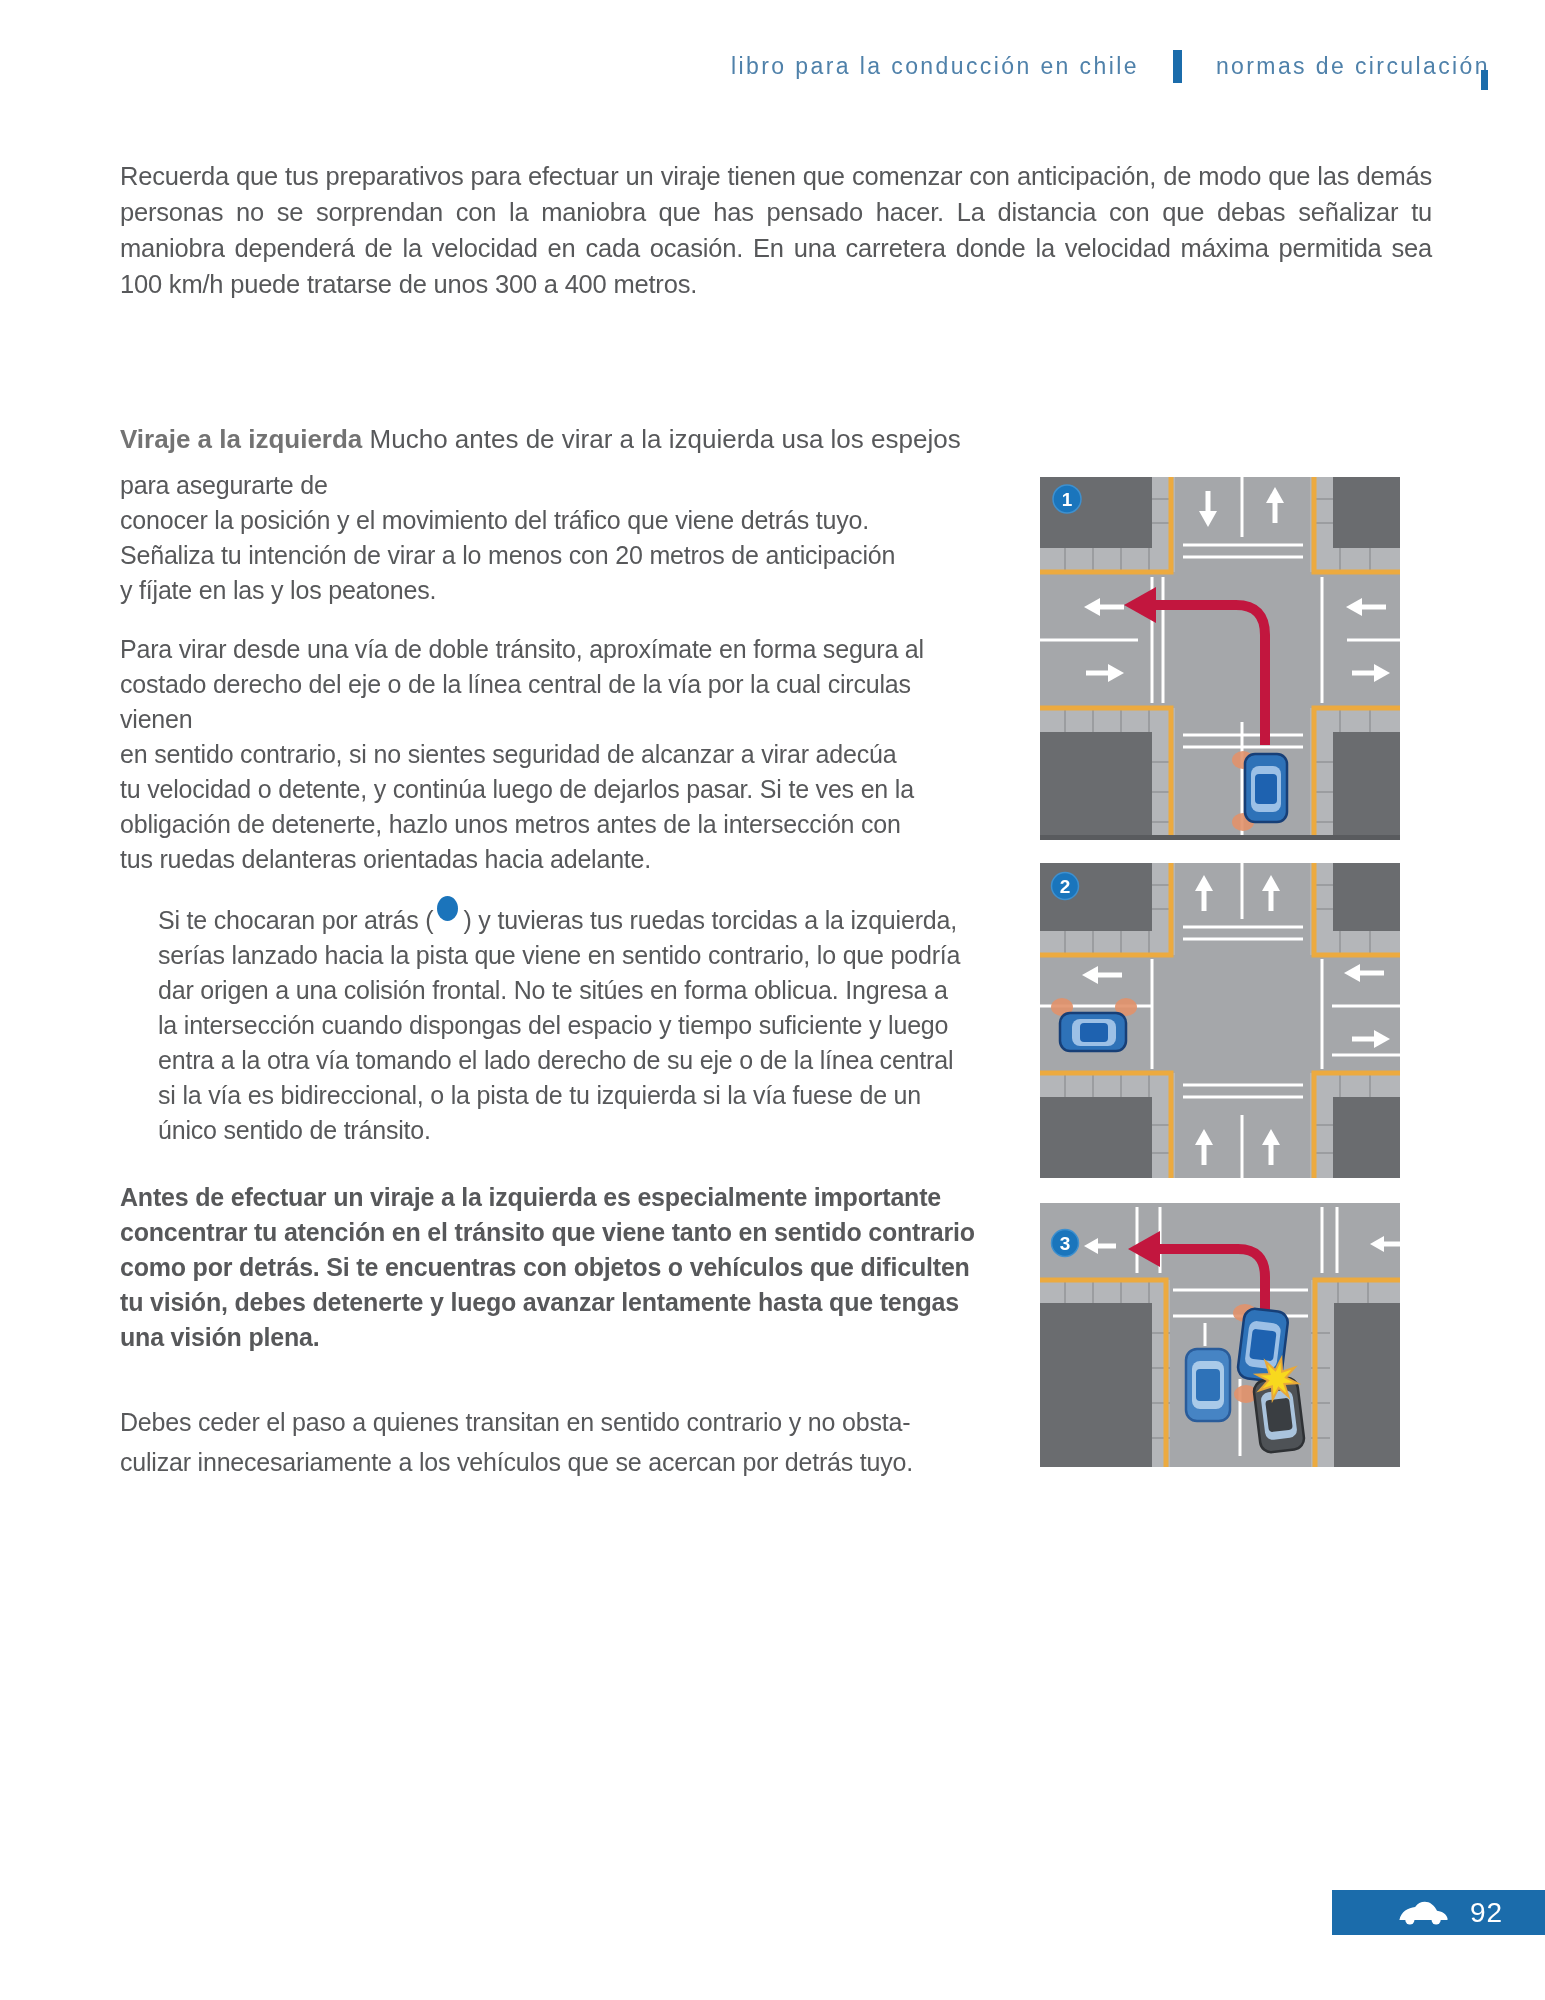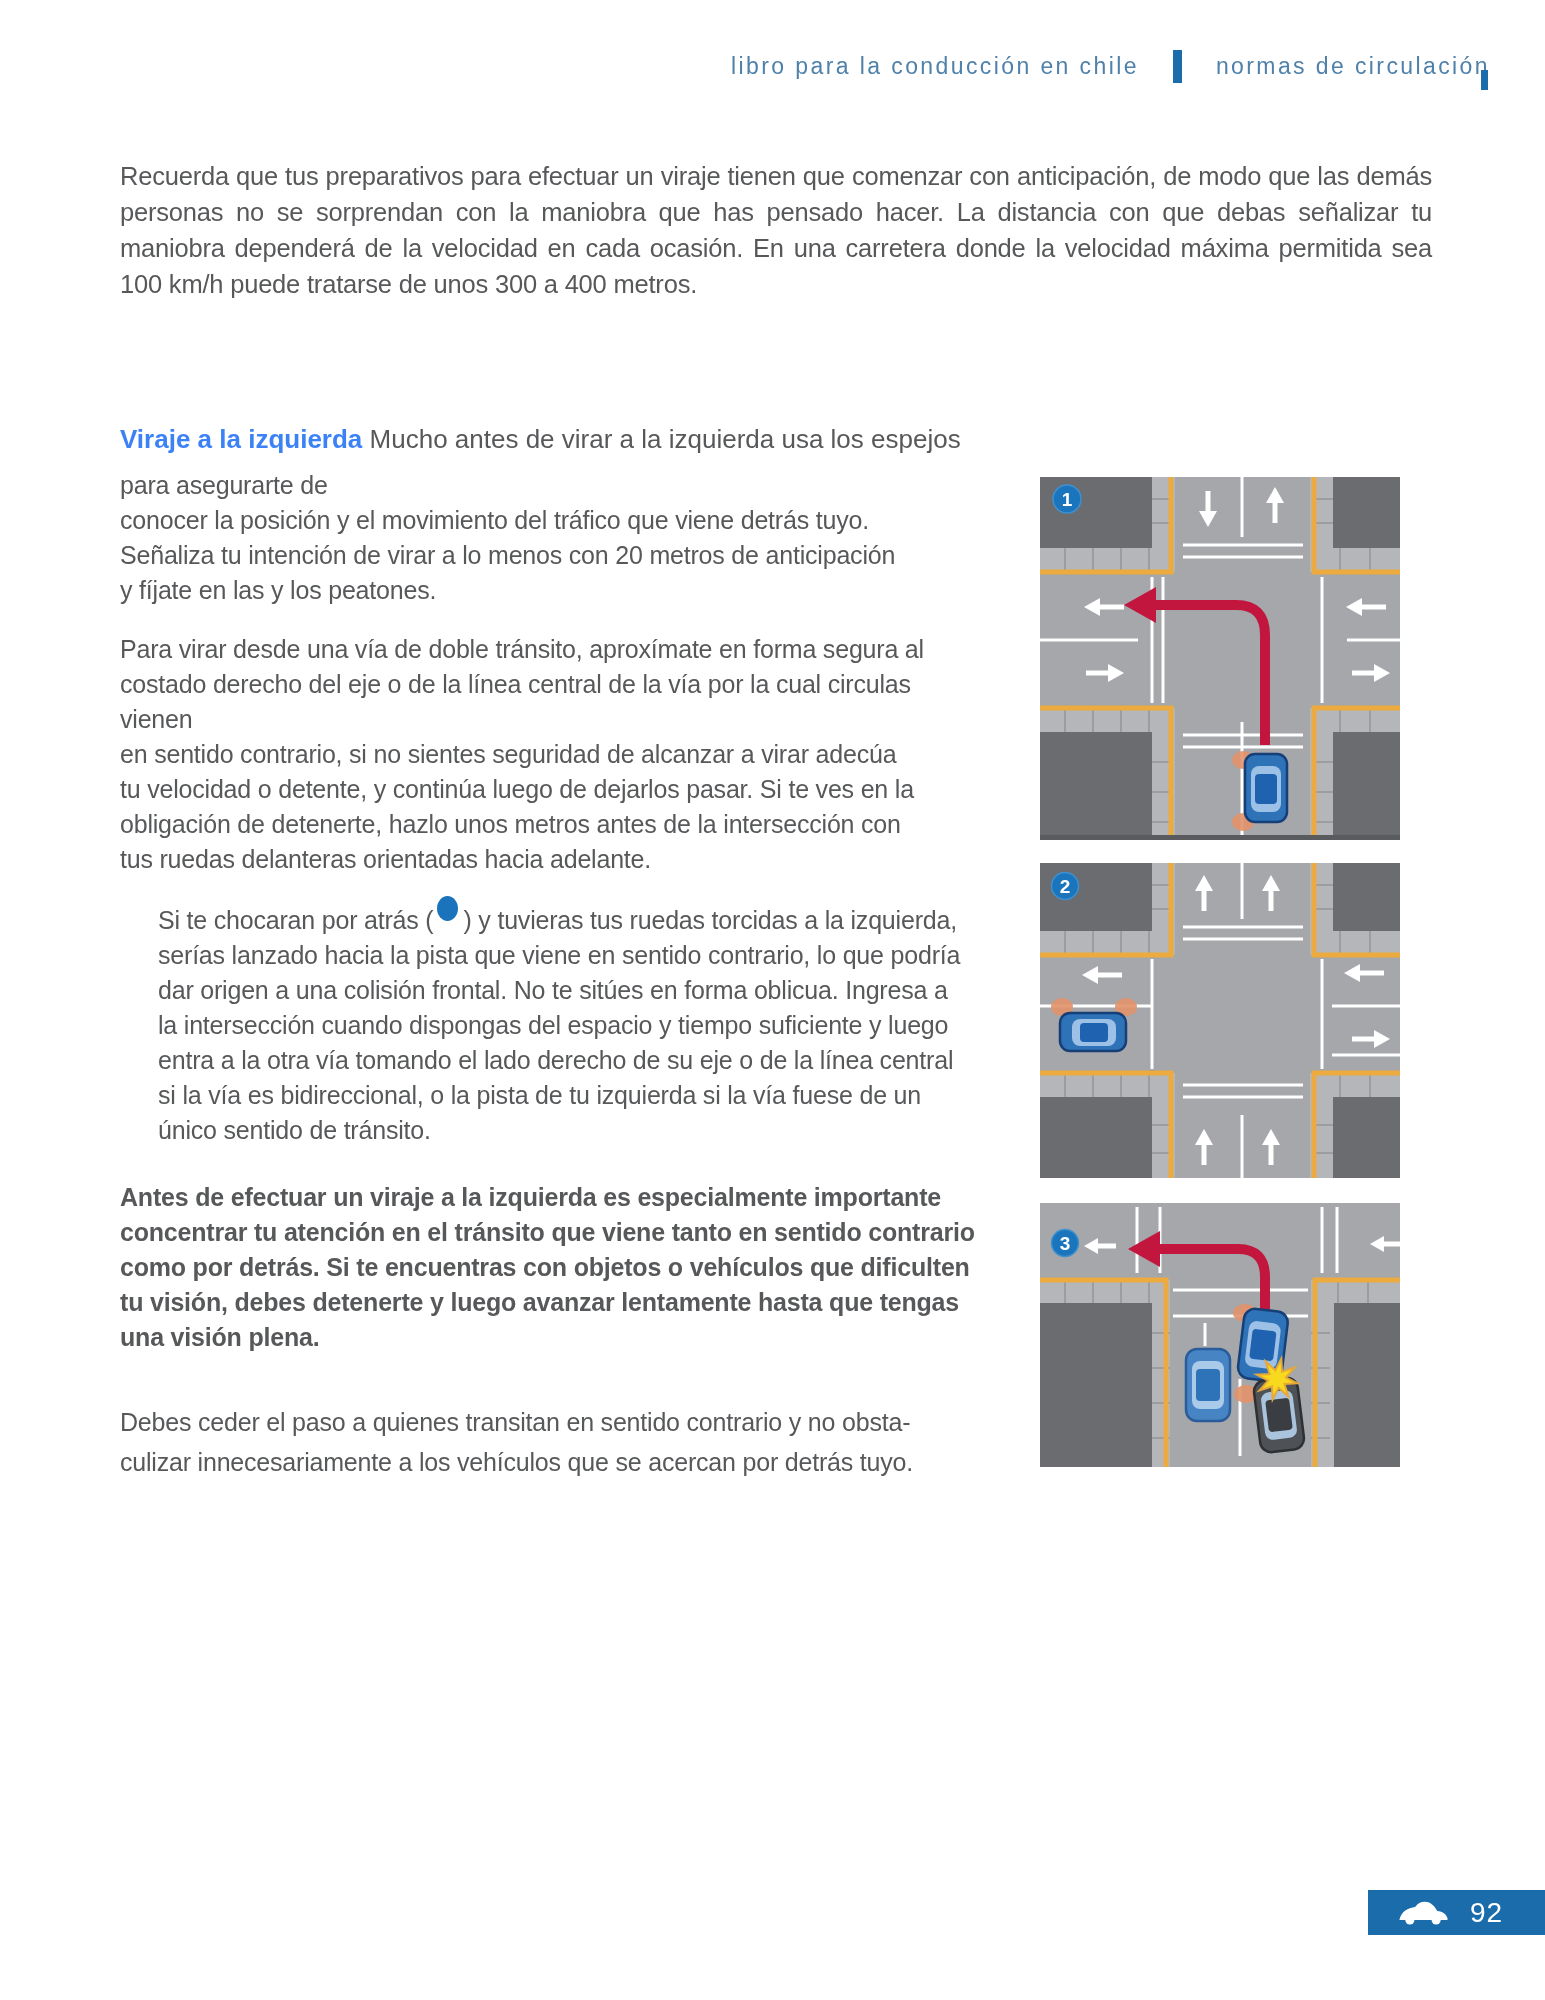--- a/index.html
+++ b/index.html
@@ -9,21 +9,21 @@
   
   .header{position:absolute;top:50px;right:55px;display:flex;align-items:center;
           font-size:23px;letter-spacing:2.4px;color:#4f81aa;}
   .header .divider{width:9px;height:33px;background:#1b6cab;margin:0 34px;}
   .edge-tab{position:absolute;left:1481px;top:70px;width:7px;height:20px;background:#1b6cab;}
 
   
   .intro{position:absolute;left:120px;top:158px;width:1312px;
          font-size:25.5px;line-height:36px;text-align:justify;letter-spacing:-0.2px;}
   .heading-line{position:absolute;left:120px;top:421px;font-size:26px;line-height:36px;white-space:nowrap;}
-  .heading-line b{color:#3b82f6;}
+  .heading-line b{color:#737373;}
   .col{position:absolute;left:120px;top:468px;width:930px;font-size:25px;line-height:35px;letter-spacing:-0.2px;}
   .prelines{white-space:pre-line;}
   .para{margin:0;}
   .m-p2{margin-top:24px;}
   .m-p3{margin-top:26px;margin-left:38px;}
   .m-p4{margin-top:32px;font-weight:bold;}
   .m-p5{margin-top:47px;line-height:40px;}
   .dotline{height:46px;line-height:46px;}
   .stretch{word-spacing:5px;}
   .idot{display:inline-block;width:21px;height:25px;border-radius:50%;background:#1b74bb;
@@ -34,21 +34,21 @@
   .fdot{position:absolute;left:3px;top:-33px;width:21px;height:25px;border-radius:50%;background:#1b74bb;}
 
   
   .diagrams{position:absolute;left:1040px;top:477px;width:360px;}
   .diagram{display:block;}
   .d1{margin-bottom:23px;}
   .d2{margin-bottom:25px;}
 
   
   .footer-badge{position:absolute;top:1890px;right:0;width:177px;height:45px;background:#1b6cab;
-                display:flex;align-items:center;}
+                display:flex;align-items:center;padding-left:36px;}
   .footer-badge .car{margin-left:26px;}
   .footer-badge .num{color:#fff;font-size:28px;margin-left:18px;letter-spacing:1px;}
 </style>
 </head>
 <body>
 
 <div id="page">
 
   <div class="header">
     <span>libro para la conducción en chile</span>

